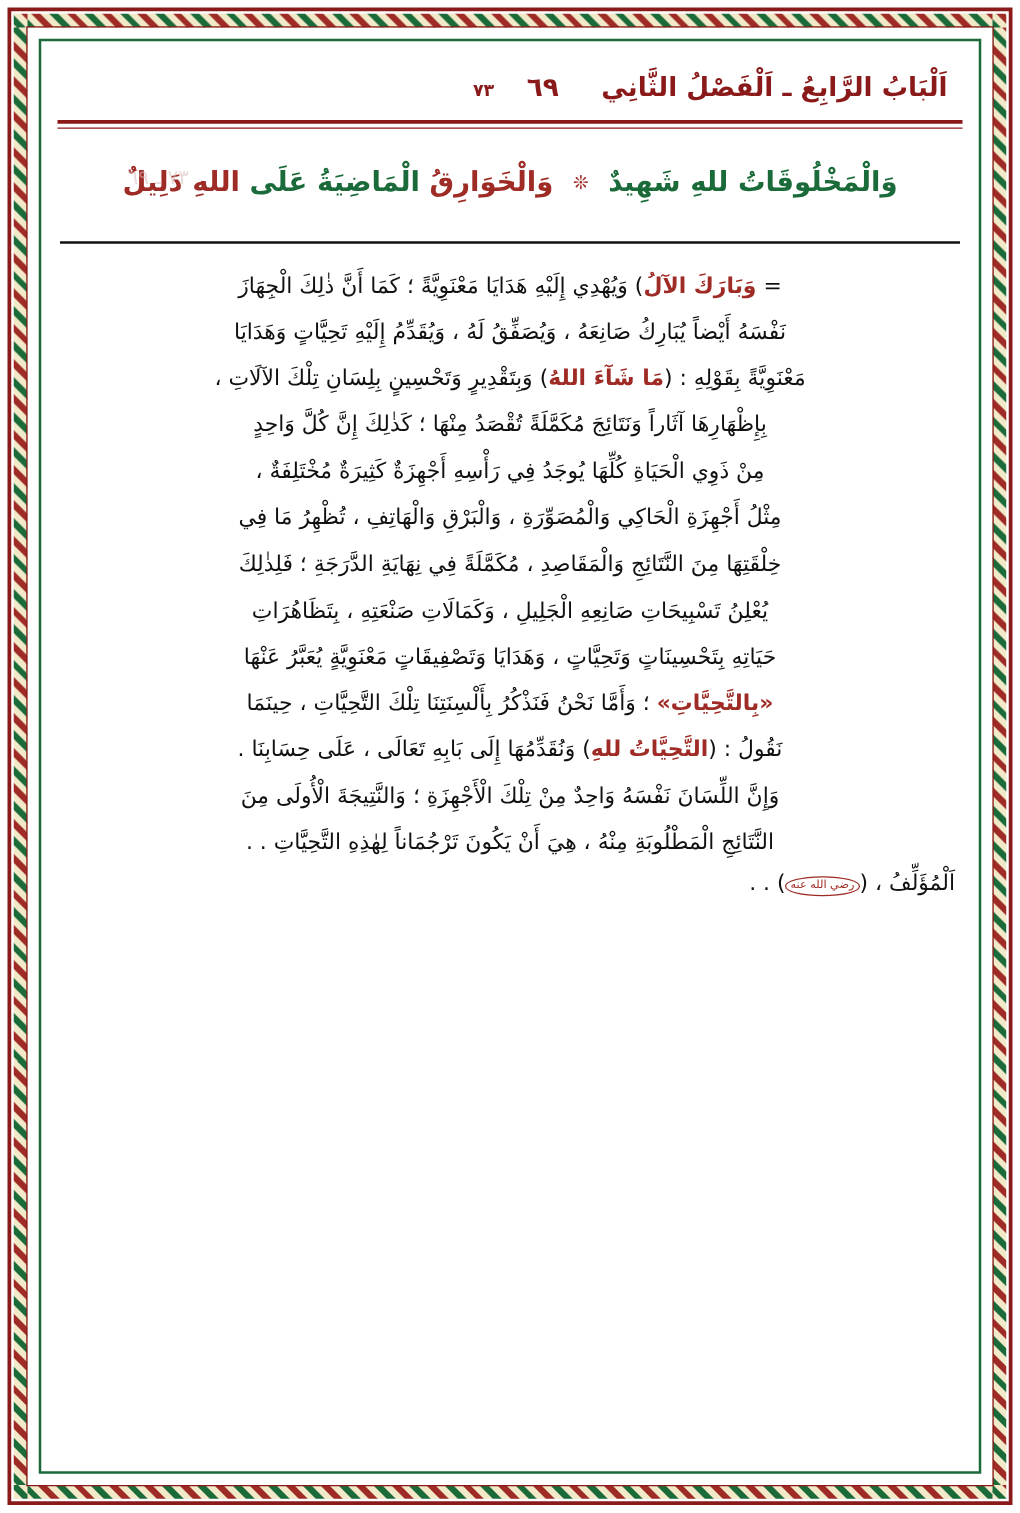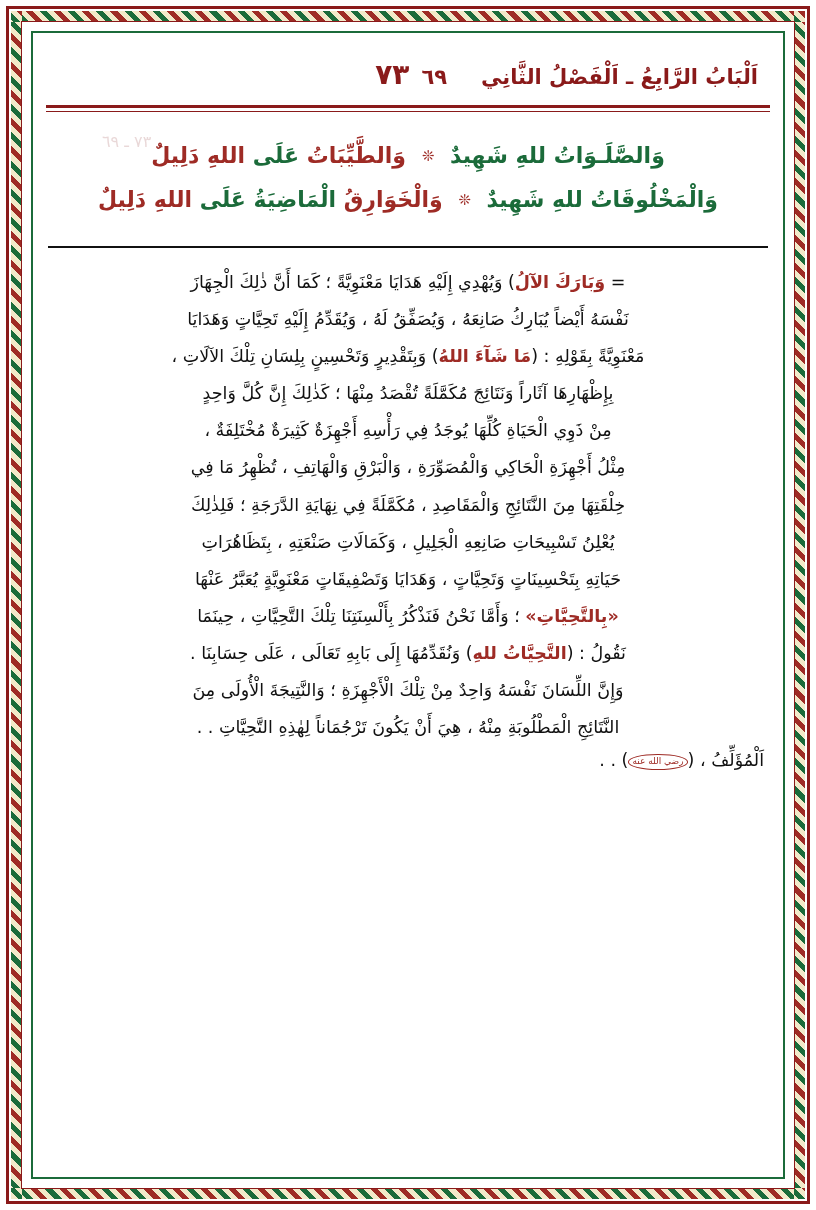--- a/index.html
+++ b/index.html
@@ -88,24 +88,24 @@
     white-space: nowrap;
   }
   .header-page-right {
     font-size: 21px;
     font-weight: bold;
     color: #8a1a1a;
     margin-right: 34px;
     white-space: nowrap;
   }
   .header-page-left {
-    font-size: 28px;
-    font-weight: bold;
-    color: #8a1a1a;
-    margin-right: 12px;
+    font-size: 14px;
+    font-weight: bold;
+    color: #8a1a1a;
+    margin-right: 26px;
     white-space: nowrap;
   }
   .header-faint {
     position: absolute;
     left: 60px;
     top: 56px;
     font-size: 16px;
     color: #d8b9b9;
     opacity: .55;
     letter-spacing: 1px;
@@ -198,30 +198,20 @@
     <div class="header">
       <div class="header-title">اَلْبَابُ الرَّابِعُ ـ اَلْفَصْلُ الثَّانِي</div>
       <div class="header-page-right">٦٩</div>
       <div class="header-page-left">٧٣</div>
     </div>
     <div class="header-faint">٧٣ ـ ٦٩</div>
 
     <hr class="rule-double">
 
     <div class="verse-block">
-      <div class="verse-line">
-        <span class="v-green">وَالصَّلَـوَاتُ</span>
-        <span class="v-green">للهِ</span>
-        <span class="v-green">شَهِيدٌ</span>
-        <span class="v-sep">❊</span>
-        <span class="v-red">وَالطَّيِّبَاتُ</span>
-        <span class="v-green">عَلَى</span>
-        <span class="v-red">اللهِ</span>
-        <span class="v-red">دَلِيلٌ</span>
-      </div>
       <div class="verse-line">
         <span class="v-green">وَالْمَخْلُوقَاتُ</span>
         <span class="v-green">للهِ</span>
         <span class="v-green">شَهِيدٌ</span>
         <span class="v-sep">❊</span>
         <span class="v-red">وَالْخَوَارِقُ</span>
         <span class="v-green">الْمَاضِيَةُ</span>
         <span class="v-green">عَلَى</span>
         <span class="v-red">اللهِ</span>
         <span class="v-red">دَلِيلٌ</span>

